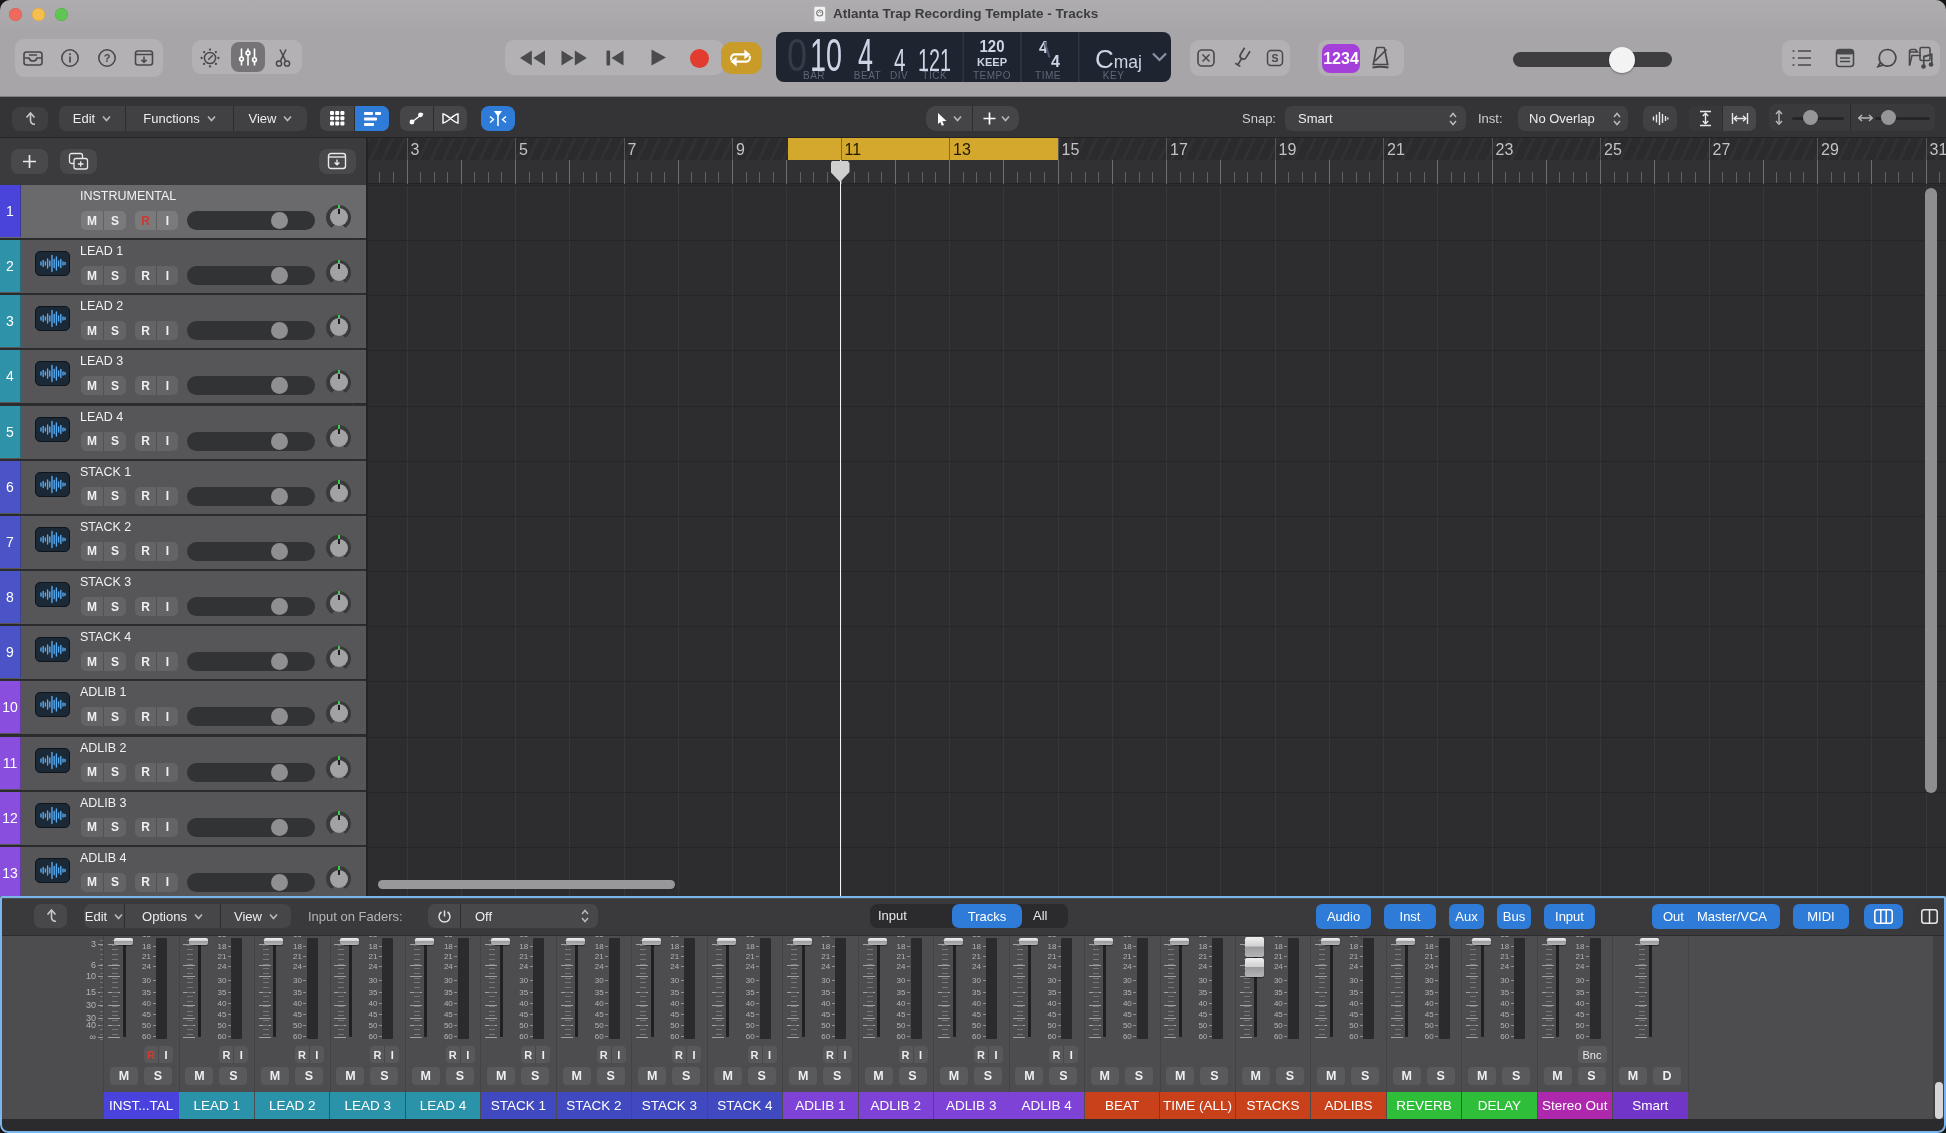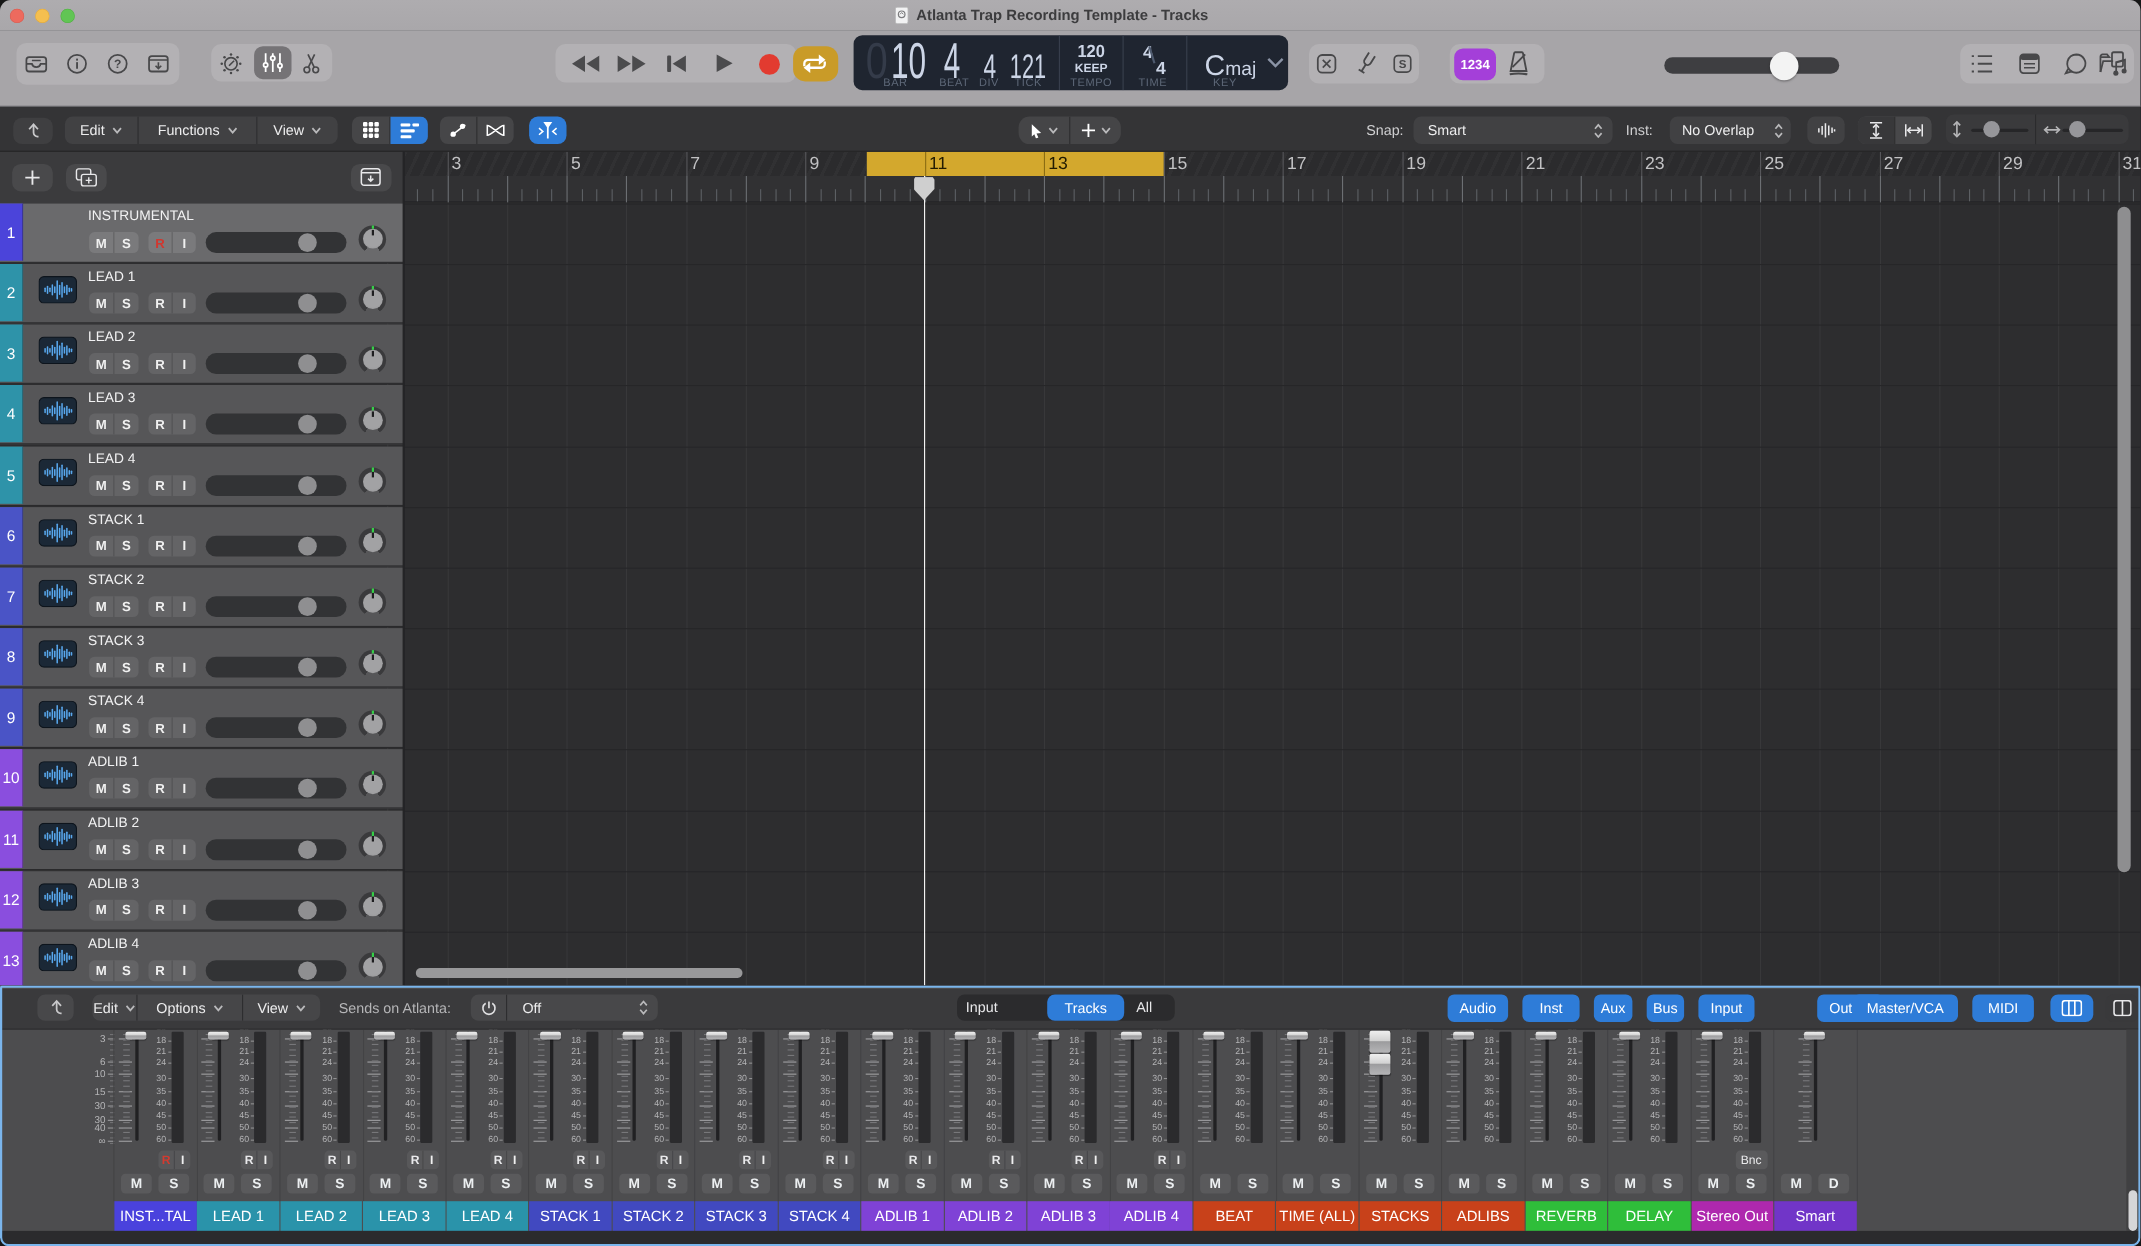--- a/index.html
+++ b/index.html
@@ -169,21 +169,21 @@
         <path d="M7.8 3 v7.5 a3.2 3.2 0 0 0 6.4 0 V3"></path>
         <path d="M11 14 V21"></path>
         <path d="M8 21 h6"></path>
       </g>
     </svg>
 <svg class="icn" style="left:1264px;top:47px" width="22" height="22" viewBox="0 0 22 22">
       <rect x="3.5" y="3.5" width="15" height="15" rx="3.5" fill="none" stroke="#48484a" stroke-width="1.5"></rect>
       <text x="11" y="15" font-size="10.5" font-weight="bold" fill="#48484a" text-anchor="middle" font-family="Liberation Sans">S</text>
     </svg>
 <div class="abs" style="left:1318px;top:40px;width:86px;height:36px;border-radius:9px;background:#b3b1b4;"></div>
-<div class="abs" style="left:1322px;top:44px;width:38px;height:29px;border-radius:8px;background:#a43fd9;color:#fff;font-weight:bold;font-size:12px;display:flex;align-items:center;justify-content:center;">1234</div>
+<div class="abs" style="left:1322px;top:44px;width:38px;height:29px;border-radius:8px;background:#a43fd9;color:#fff;font-weight:bold;font-size:16px;display:flex;align-items:center;justify-content:center;">1234</div>
 <svg class="icn" style="left:1368px;top:45px" width="25" height="26" viewBox="0 0 25 26">
       <g fill="none" stroke="#48484a" stroke-width="1.7">
         <path d="M9.5 2.5 h6 a1 1 0 0 1 1 .8 l3.2 16.2 h-14.4 L8.5 3.3 a1 1 0 0 1 1-.8z"></path>
         <path d="M7 16 L18.5 4.5"></path>
         <path d="M4.5 22.5 a20 8 0 0 1 16 0" stroke-width="2"></path>
       </g>
     </svg>
 <div class="abs" style="left:1513px;top:52px;width:159px;height:15px;border-radius:7.5px;background:#3e3e41;"></div>
 <div class="abs" style="left:1609px;top:47px;width:26px;height:26px;border-radius:50%;background:#f3f3f3;box-shadow:0 1px 2px rgba(0,0,0,.35);"></div>
 <div class="abs" style="left:1782px;top:40px;width:158px;height:36px;border-radius:9px;background:#b3b1b4;"></div>
@@ -2362,21 +2362,21 @@
           </svg></div>
         <div class="d"></div>
         <div class="cell" style="width:95px;">Options <svg width="9" height="7" viewBox="0 0 9 7">
             <path d="M1 1.5 L4.5 5.5 L8 1.5" fill="none" stroke="#b9b9bb" stroke-width="1.6"></path>
           </svg></div>
         <div class="d"></div>
         <div class="cell" style="width:70px;">View <svg width="9" height="7" viewBox="0 0 9 7">
             <path d="M1 1.5 L4.5 5.5 L8 1.5" fill="none" stroke="#b9b9bb" stroke-width="1.6"></path>
           </svg></div>
       </div>
-      <div class="abs" style="left:308px;top:13px;font-size:13px;color:#b5b5b7;">Sends on Atlanta:</div>
+      <div class="abs" style="left:308px;top:13px;font-size:13px;color:#b5b5b7;">Input on Faders:</div>
       <div class="seg" style="left:428px;top:8px;width:170px;height:24px;background:#48484a;">
         <div class="cell" style="width:32px;">
           <svg width="15" height="15" viewBox="0 0 15 15">
             <g fill="none" stroke="#e0e0e2" stroke-width="1.5">
               <path d="M7.5 1.5v6"></path>
               <path d="M4.5 3 a5.5 5.5 0 1 0 6 0"></path>
             </g>
           </svg>
         </div>
         <div class="d"></div>

